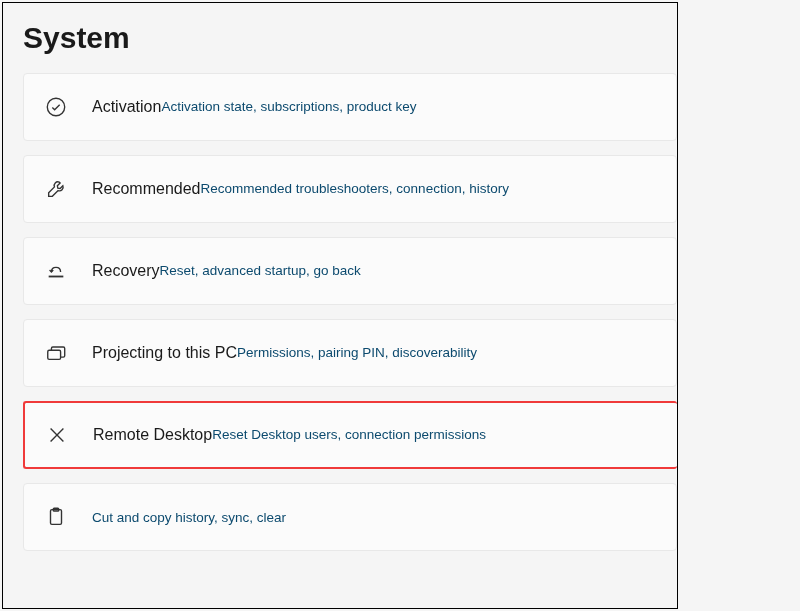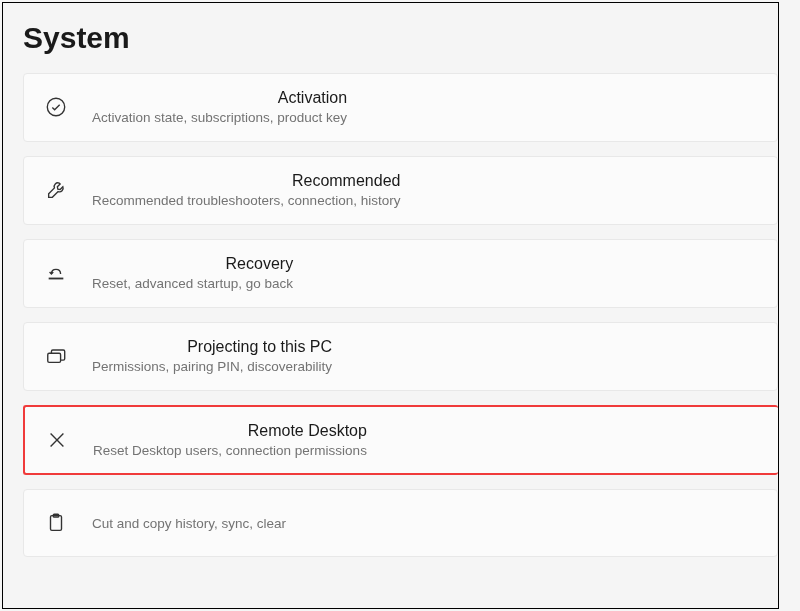--- a/index.html
+++ b/index.html
@@ -6,21 +6,21 @@
     body {
       font-family: "Segoe UI", -apple-system, sans-serif;
       background: #f5f5f5;
       padding: 2px;
       width: 800px;
       height: 611px;
       overflow: hidden;
     }
     .frame {
       border: 1px solid #000;
-      width: 777px;
+      width: 676px;
       height: 607px;
       background: #f5f5f5;
       overflow: hidden;
     }
     .page-title {
       font-size: 30px;
       font-weight: 600;
       color: #1a1a1a;
       padding: 18px 0 18px 20px;
     }
@@ -51,30 +51,30 @@
       margin-right: 22px;
       flex-shrink: 0;
     }
     .icon-wrap svg {
       width: 22px;
       height: 22px;
       stroke: #333;
       fill: none;
       stroke-width: 1.5;
     }
-    .text-col { display: flex; flex-direction: column; text-align: right; }
+    .text-col { display: flex; flex-direction: row; text-align: right; }
     .item-title {
       font-size: 16px;
       color: #1a1a1a;
       font-weight: 400;
       line-height: 1.25;
     }
     .item-sub {
       font-size: 13.5px;
-      color: #737373;
+      color: #0c4a6e;
       margin-top: 2px;
       line-height: 1.25;
     }
   </style>
 </head>
 <body>
 
 <div class="frame">
   <h1 class="page-title">System</h1>
 

